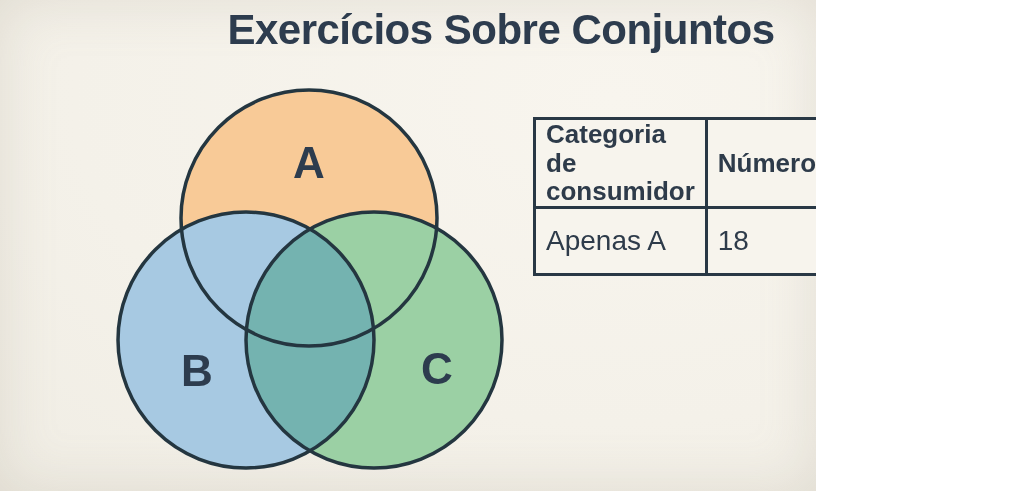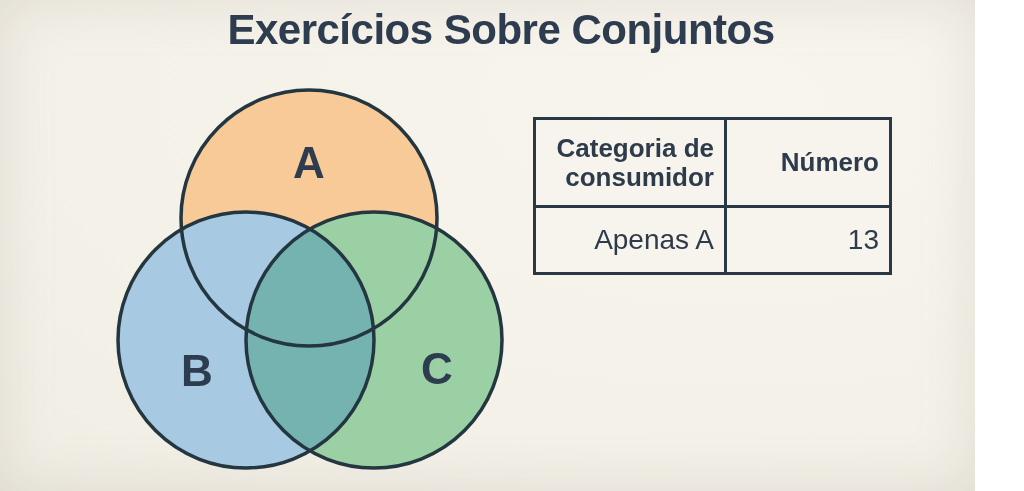--- a/index.html
+++ b/index.html
@@ -1,18 +1,18 @@
 <!DOCTYPE html>
 <html><head>
 <meta charset="utf-8">
 <style>
   html,body{margin:0;padding:0;}
   .page{
     position:relative;
-    width:975px;height:491px;
+    width:816px;height:491px;
     overflow:hidden;
     font-family:"Liberation Sans",sans-serif;
     background:
       radial-gradient(ellipse 120% 120% at 75% 20%, #f8f5ee 0%, #f4f1e9 55%, #efece3 100%);
     box-shadow:inset 0 0 55px rgba(160,150,130,0.22);
   }
   .title{
     position:absolute;top:6px;left:0;width:1002px;
     text-align:center;
     font-size:42px;font-weight:700;letter-spacing:-0.5px;
@@ -24,21 +24,21 @@
     font-weight:700;font-size:44px;fill:#2d3c4e;
     text-anchor:middle;
   }
   .tablewrap{position:absolute;left:533px;top:117px;}
   table.data{
     border-collapse:collapse;
     background:#f7f4ed;
   }
   table.data th, table.data td{
     border:3px solid #293845;
-    text-align:right;vertical-align:middle;
+    text-align:left;vertical-align:middle;
     color:#2e3b4a;
     padding:0 10px;
   }
   table.data th{
     font-size:26px;font-weight:700;line-height:1.1;
   }
   table.data td{
     font-size:28px;font-weight:400;border-radius:27px;
   }
   .col-cat{width:168px;}
@@ -77,19 +77,19 @@
 
   <div class="tablewrap">
     <table class="data">
       <tbody>
           <tr class="hdr">
         <th class="col-cat">Categoria de consumidor</th>
         <th class="col-num">Número</th>
       </tr>
       <tr class="row">
         <td>Apenas A</td>
-        <td>13</td>
+        <td>18</td>
       </tr>
     </tbody>
       </table>
   </div>
 
 </div>
 
 </body></html>

